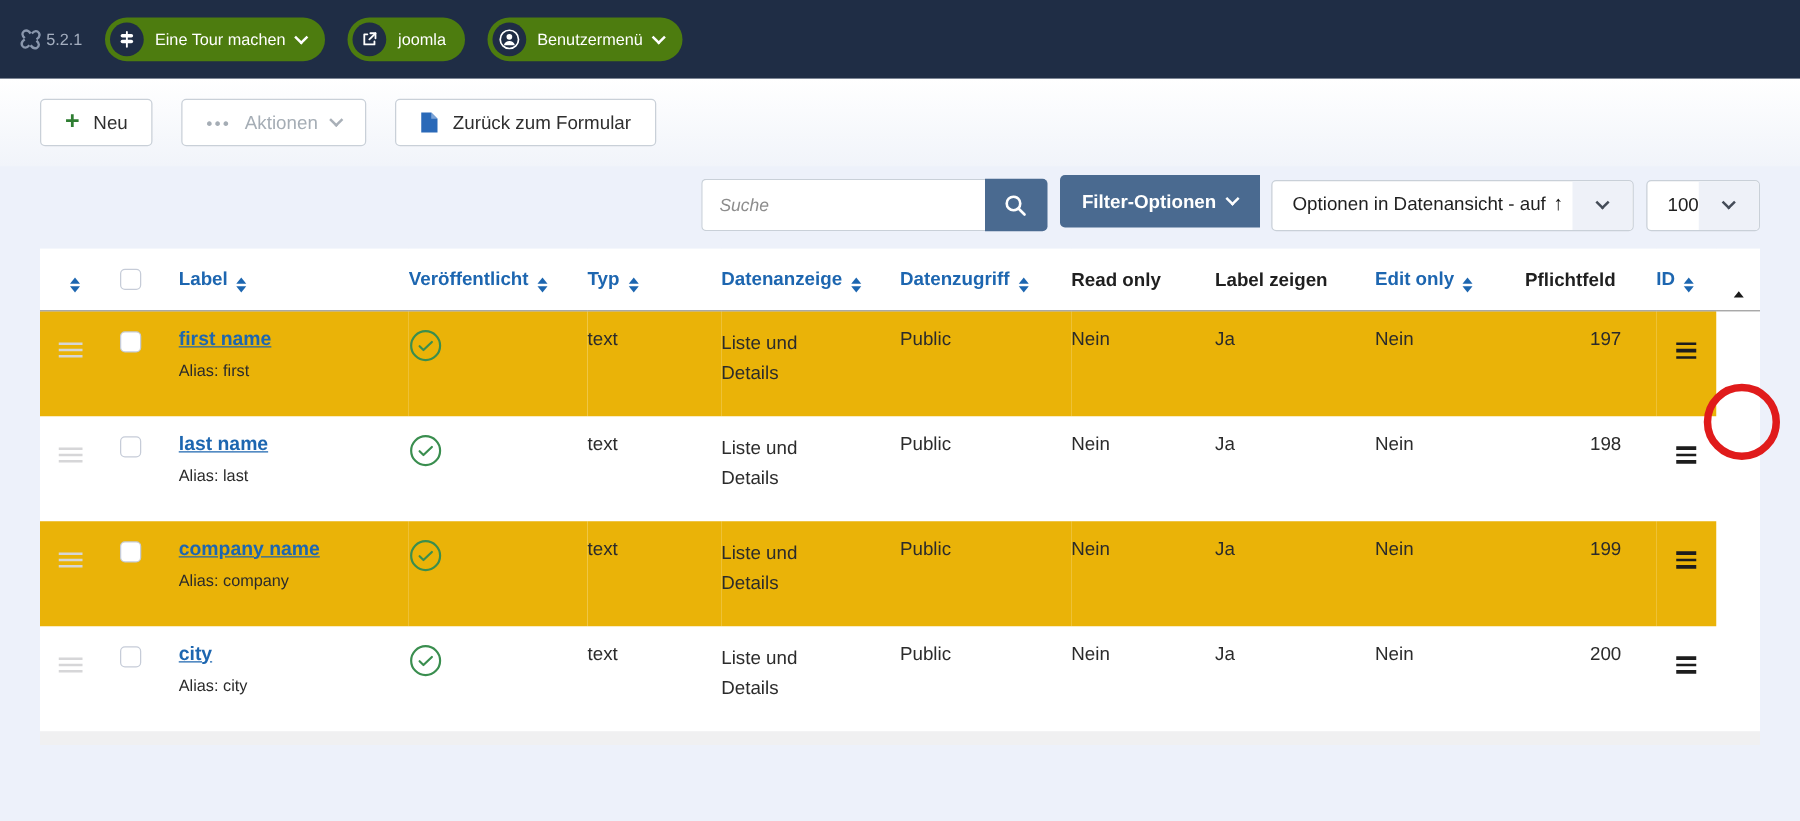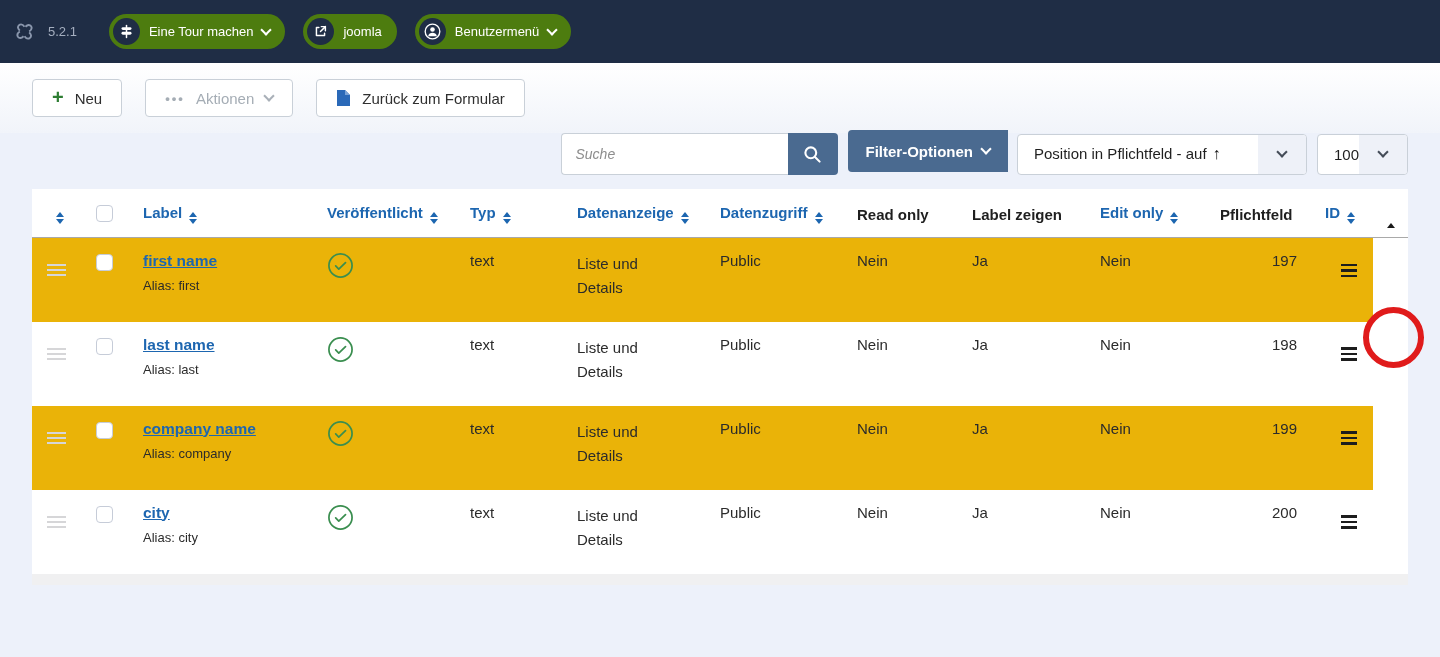--- a/index.html
+++ b/index.html
@@ -26,21 +26,21 @@
     position:relative; overflow:hidden;
   }
   .app-logo .red-dot {
     position:absolute; left:3px; bottom:4px; width:9px; height:9px;
     background:#c62828; border-radius:50%;
   }
   .app-logo span { position:relative; }
   .page-title { color:#ffffff; font-size:17px; font-weight:600; margin-left:15px; letter-spacing:.2px; }
 
   .nav-right { display:flex; align-items:center; gap:18px; }
-  .version { display:flex; align-items:center; gap:15px; color:#a4aebf; font-size:13px; margin-right:14px; }
+  .version { display:flex; align-items:center; gap:4px; color:#a4aebf; font-size:13px; }
   .pill {
     background:#4d7c0f; border:none; border-radius:18px; height:35px;
     display:flex; align-items:center; gap:9px; padding:0 15px 0 4px;
     color:#fff; font-size:13px; cursor:pointer;
   }
   .pill-icon {
     width:27px; height:27px; border-radius:50%; background:#1f2d45;
     display:flex; align-items:center; justify-content:center; flex:0 0 auto;
   }
   .chev { display:inline-block; width:8px; height:8px; border-right:2px solid #444c58; border-bottom:2px solid #444c58; transform:rotate(45deg); margin-top:-4px; }
@@ -67,21 +67,21 @@
   .sel {
     height:41px; width:241px; background:#fff; border:1px solid #c9d0d8; border-radius:4px;
     display:flex; align-items:center; justify-content:space-between;
     font-size:15px; color:#1f1f1f; cursor:pointer; overflow:hidden;
   }
   .sel .sel-text { padding-left:16px; white-space:nowrap; }
   .sel .chev-zone { width:48px; height:100%; display:flex; align-items:center; justify-content:center; flex:0 0 auto; }
   .sel .chev-zone.shaded { background:#e6eaf4; }
   .sel .chev-zone.shaded2 { background:#eef1f8; }
 
-  .filter-row { display:flex; align-items:center; height:42px; }
+  .filter-row { display:flex; align-items:center; margin-top:10px; height:42px; }
   .search-group { display:flex; margin-left:auto; height:42px; }
   .search-input {
     width:227px; height:42px; border:1px solid #c9d0d8; border-right:none;
     border-radius:4px 0 0 4px; padding:0 14px; font-size:14px; font-family:inherit; color:#333;
     outline:none;
   }
   .search-input::placeholder { font-style:italic; color:#8d8d8d; }
   .search-btn {
     width:50px; height:42px; background:#4a6a90; border:none; border-radius:0 4px 4px 0;
     display:flex; align-items:center; justify-content:center; cursor:pointer;
@@ -228,21 +228,21 @@
       </button>
     </div>
     <div class="filter-btn-group">
       <button class="filter-opt-btn">
         <span>Filter-Optionen</span>
         <span class="chev white"></span>
       </button>
     </div>
     <div class="sel sort-sel">
       <span class="sel-text">
-        <span>Position in Pflichtfeld - auf</span><span class="up-arrow-glyph">↑</span>
+        <span>Optionen in Datenansicht - auf</span><span class="up-arrow-glyph">↑</span>
       </span>
       <span class="chev-zone shaded2">
           <span class="chev"></span>
         </span>
     </div>
     <div class="sel limit-sel">
       <span class="sel-text">100</span>
       <span class="chev-zone shaded2">
           <span class="chev"></span>
         </span>

